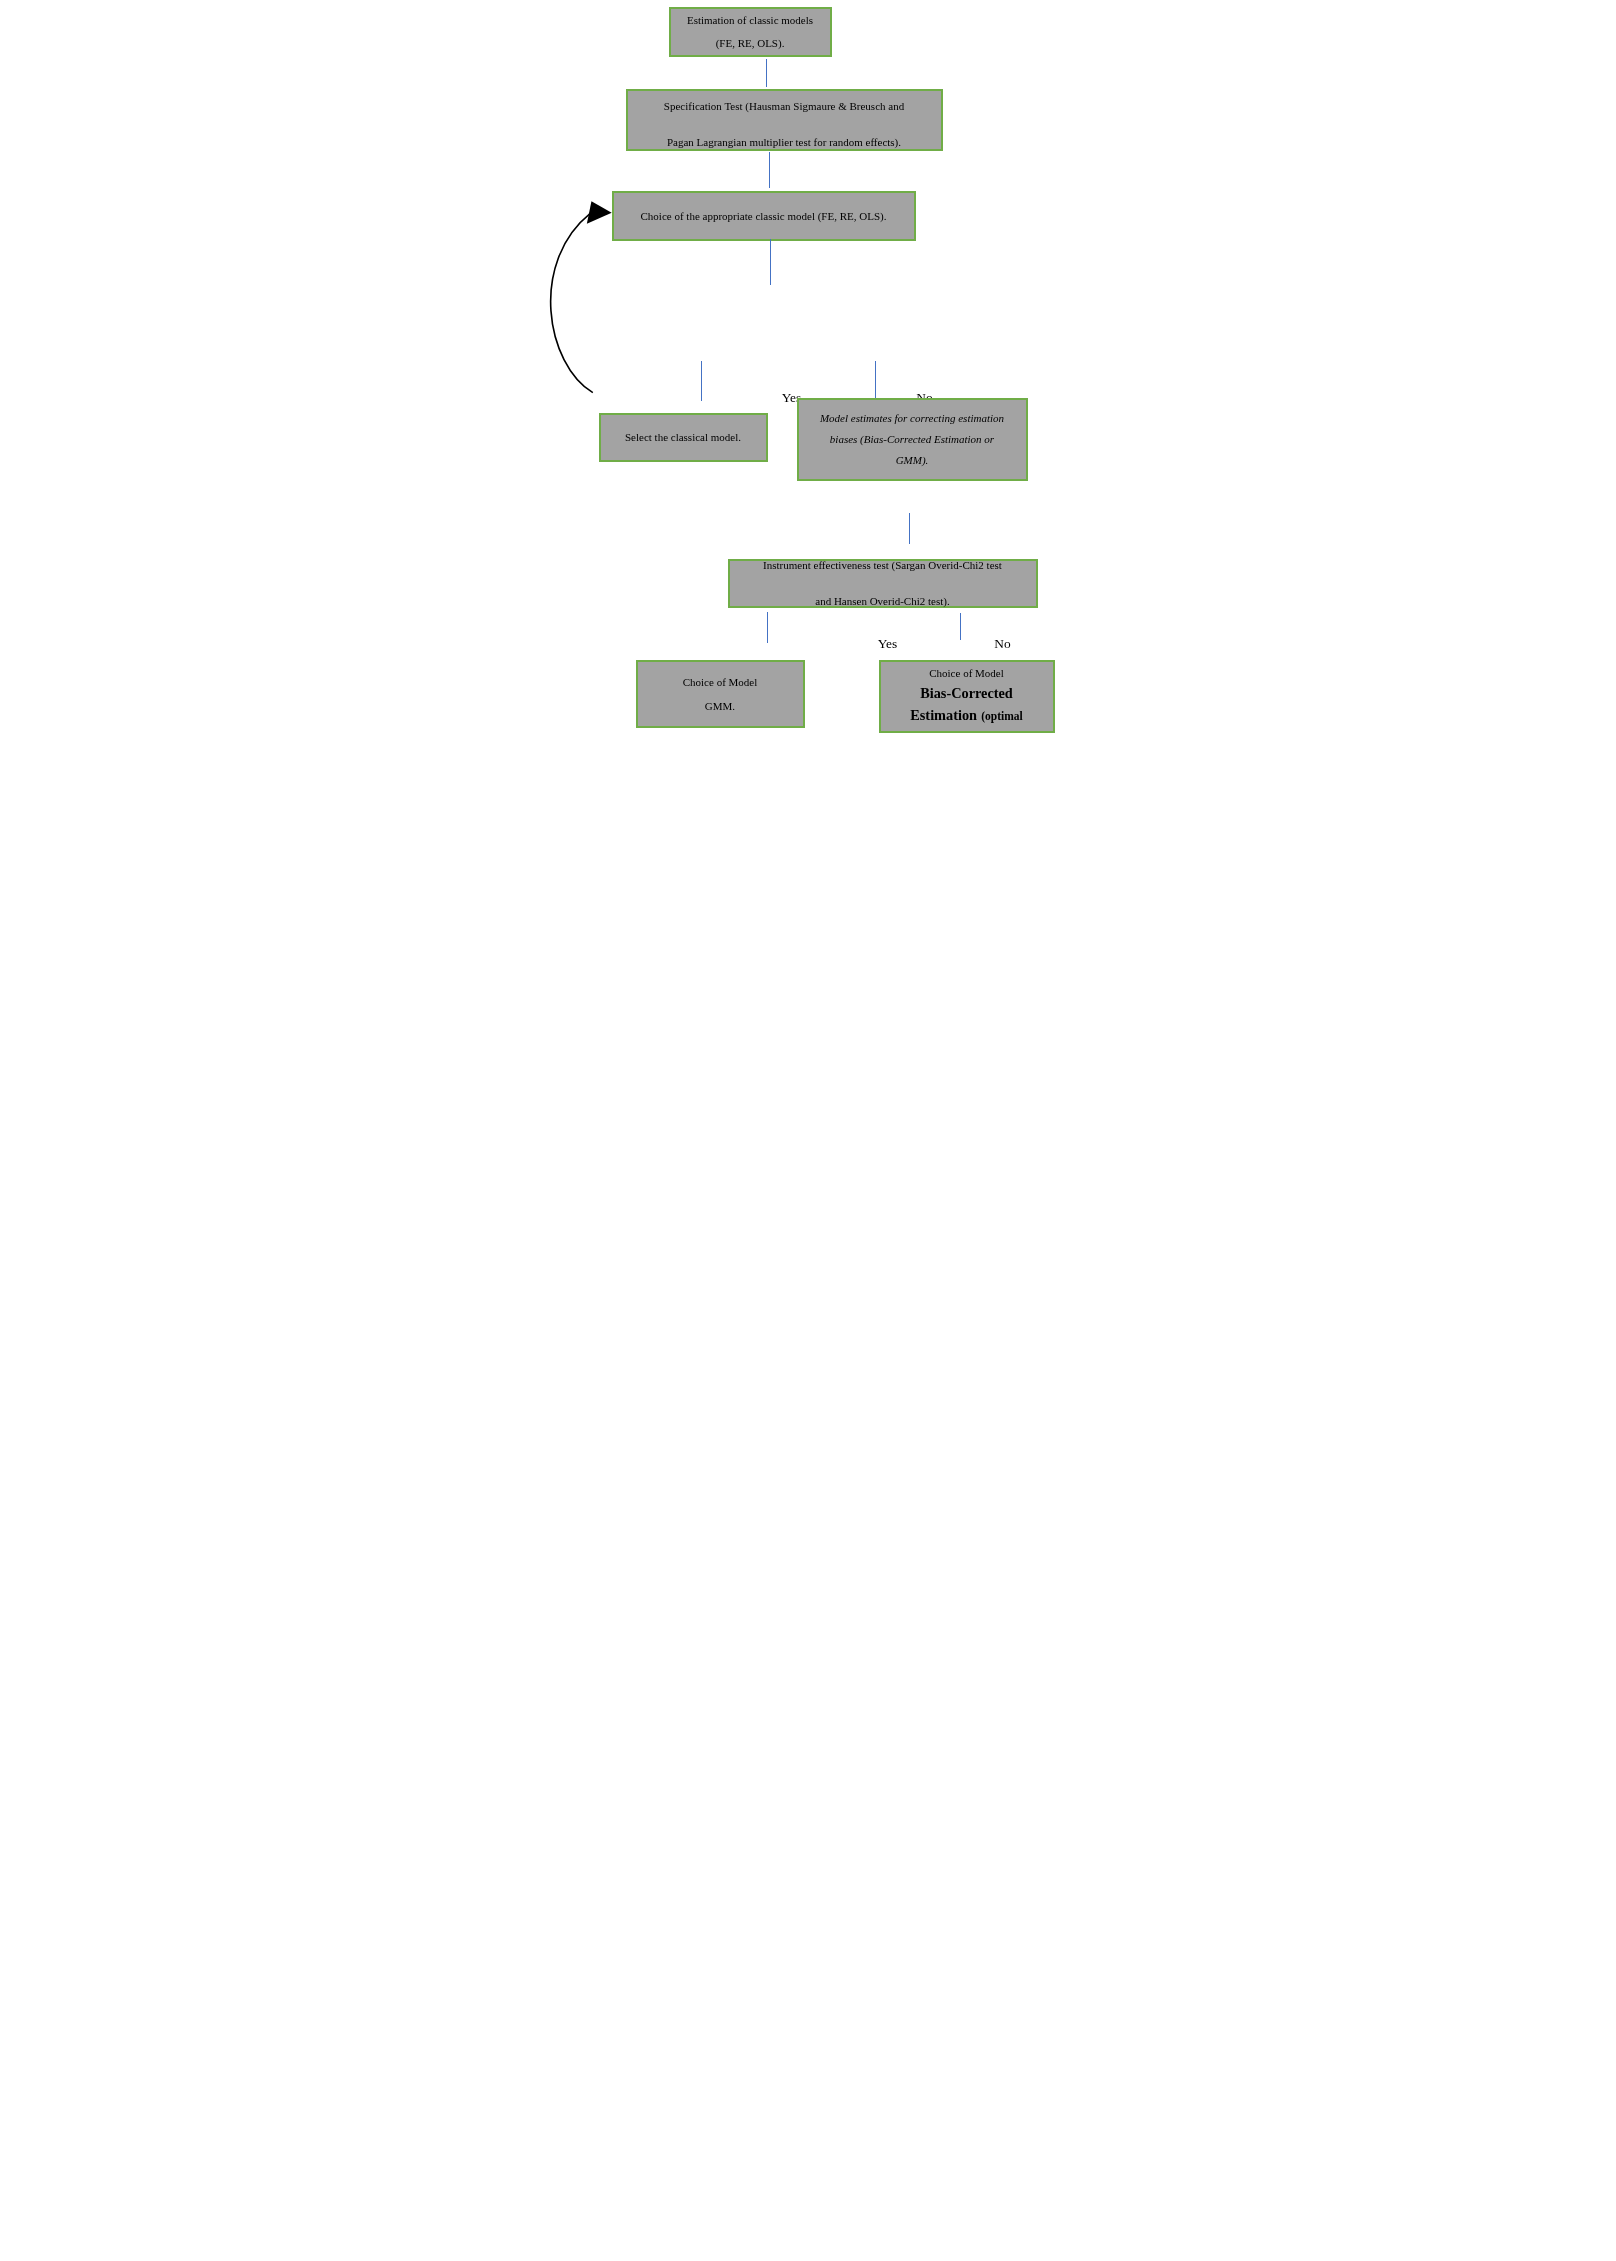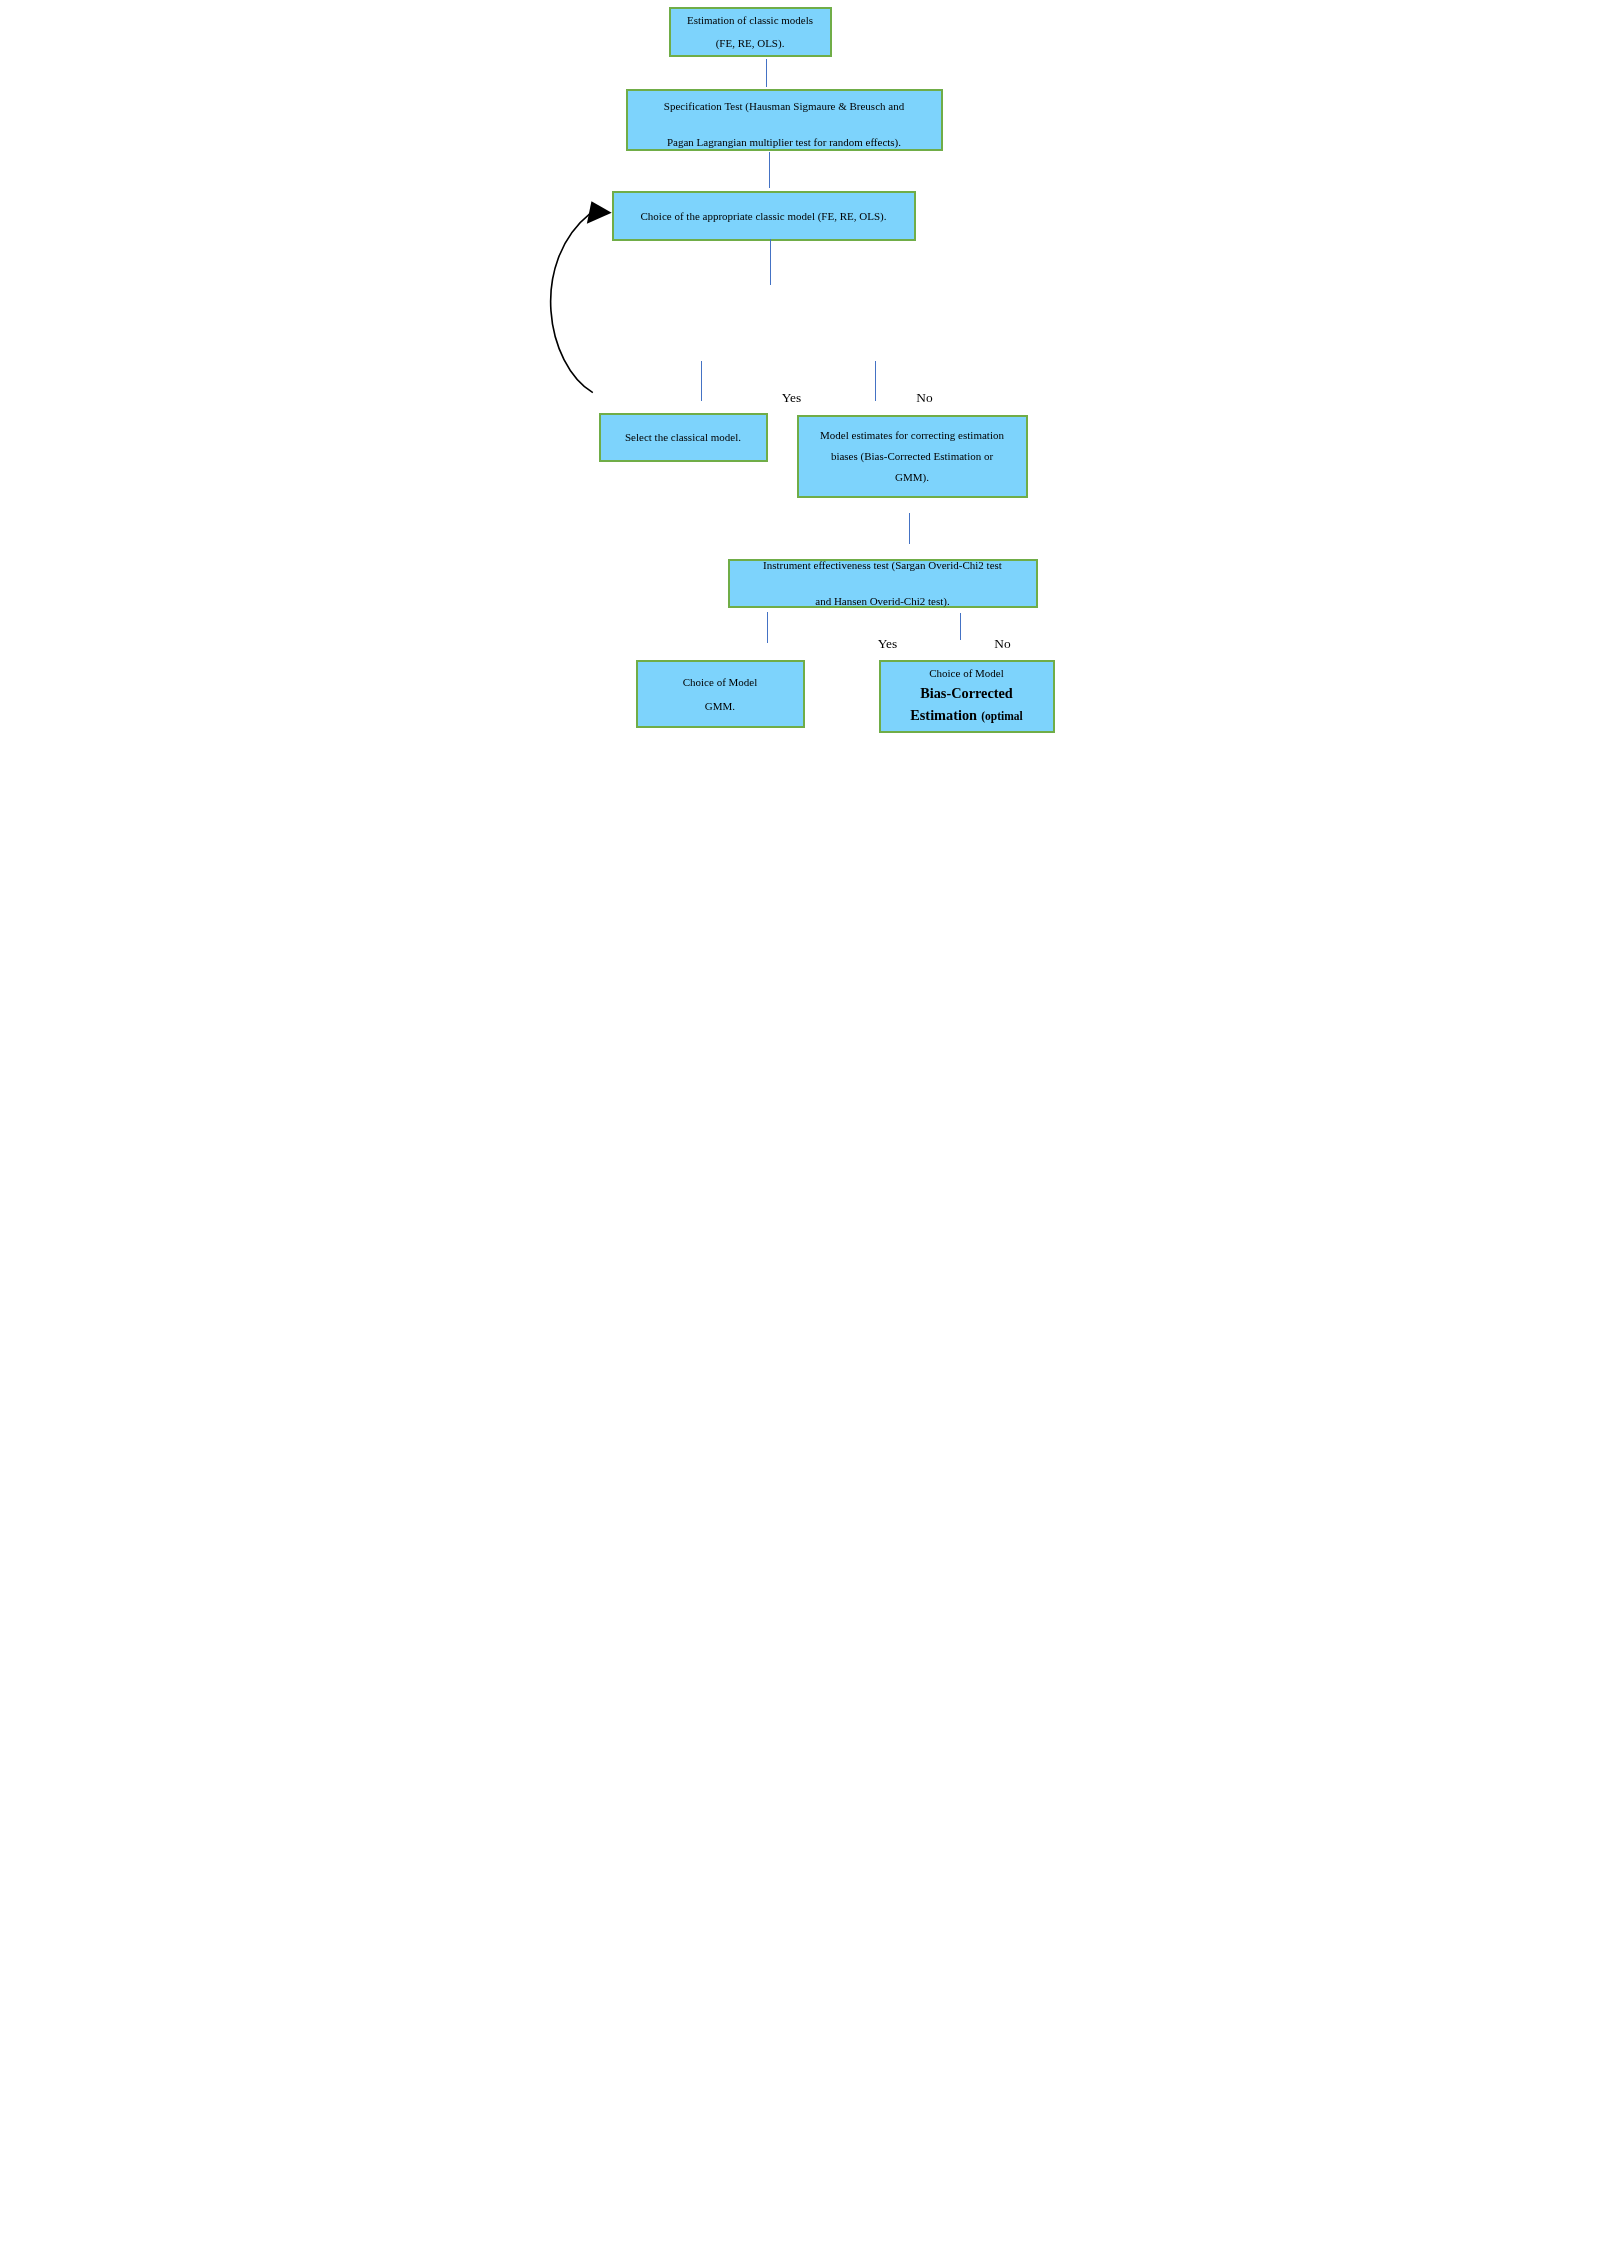--- a/index.html
+++ b/index.html
@@ -3,31 +3,31 @@
 <meta charset="utf-8">
 <style>
   html, body { margin:0; padding:0; background:#ffffff; }
   .canvas {
     position:relative; width:539px; height:754px; margin:0 auto;
     background:#ffffff; overflow:hidden;
     font-family:"Liberation Serif","DejaVu Serif",serif; color:#000;
   }
   .node {
     position:absolute; box-sizing:border-box;
-    border:2.3px solid #70AD47; background:#7dd3fc;
+    border:2.3px solid #70AD47; background:#a3a3a3;
     display:flex; flex-direction:column; align-items:center; justify-content:center;
     text-align:center; font-size:11px; line-height:13px;
   }
   .node .ln { display:block; white-space:nowrap; }
   #box1 { left:130px; top:7px;  width:163px; height:50px; gap:9.2px; }
   #box2 { left:87px; top:89px; width:317px; height:62px; justify-content:center; padding-top:9px; gap:23px; }
   #box3 { left:73px; top:191px; width:304px; height:50px; }
   #box4 { left:87px; top:294px; width:345px; height:58px; gap:11px; }
   #box5 { left:60px; top:413px; width:169px; height:49px; }
-  #box6 { left:258px; top:415px; width:231px; height:83px; gap:7.8px; }
+  #box6 { left:258px; top:398px; width:231px; height:83px; gap:7.8px;font-style:italic; }
   #box7 { left:189px; top:559px; width:310px; height:49px; gap:23px; }
   #box8 { left:97px; top:660px; width:169px; height:68px; gap:11px; }
   #box9 { left:340px; top:660px; width:176px; height:73px; gap:4.6px; }
   #box9 .bold-big { font-weight:bold; font-size:14.3px; line-height:17.5px; }
   #box9 .bold-small { font-weight:bold; font-size:11.5px; }
   #box9 .l3tail { margin-left:4.2px; }
   .vline { position:absolute; width:1.4px; background:#4472C4; }
   #c1  { left:227px; top:59px;  height:28px; }
   #c2  { left:230px; top:152px;  height:36px; }
   #c3  { left:231px; top:239px;  height:46px; }

